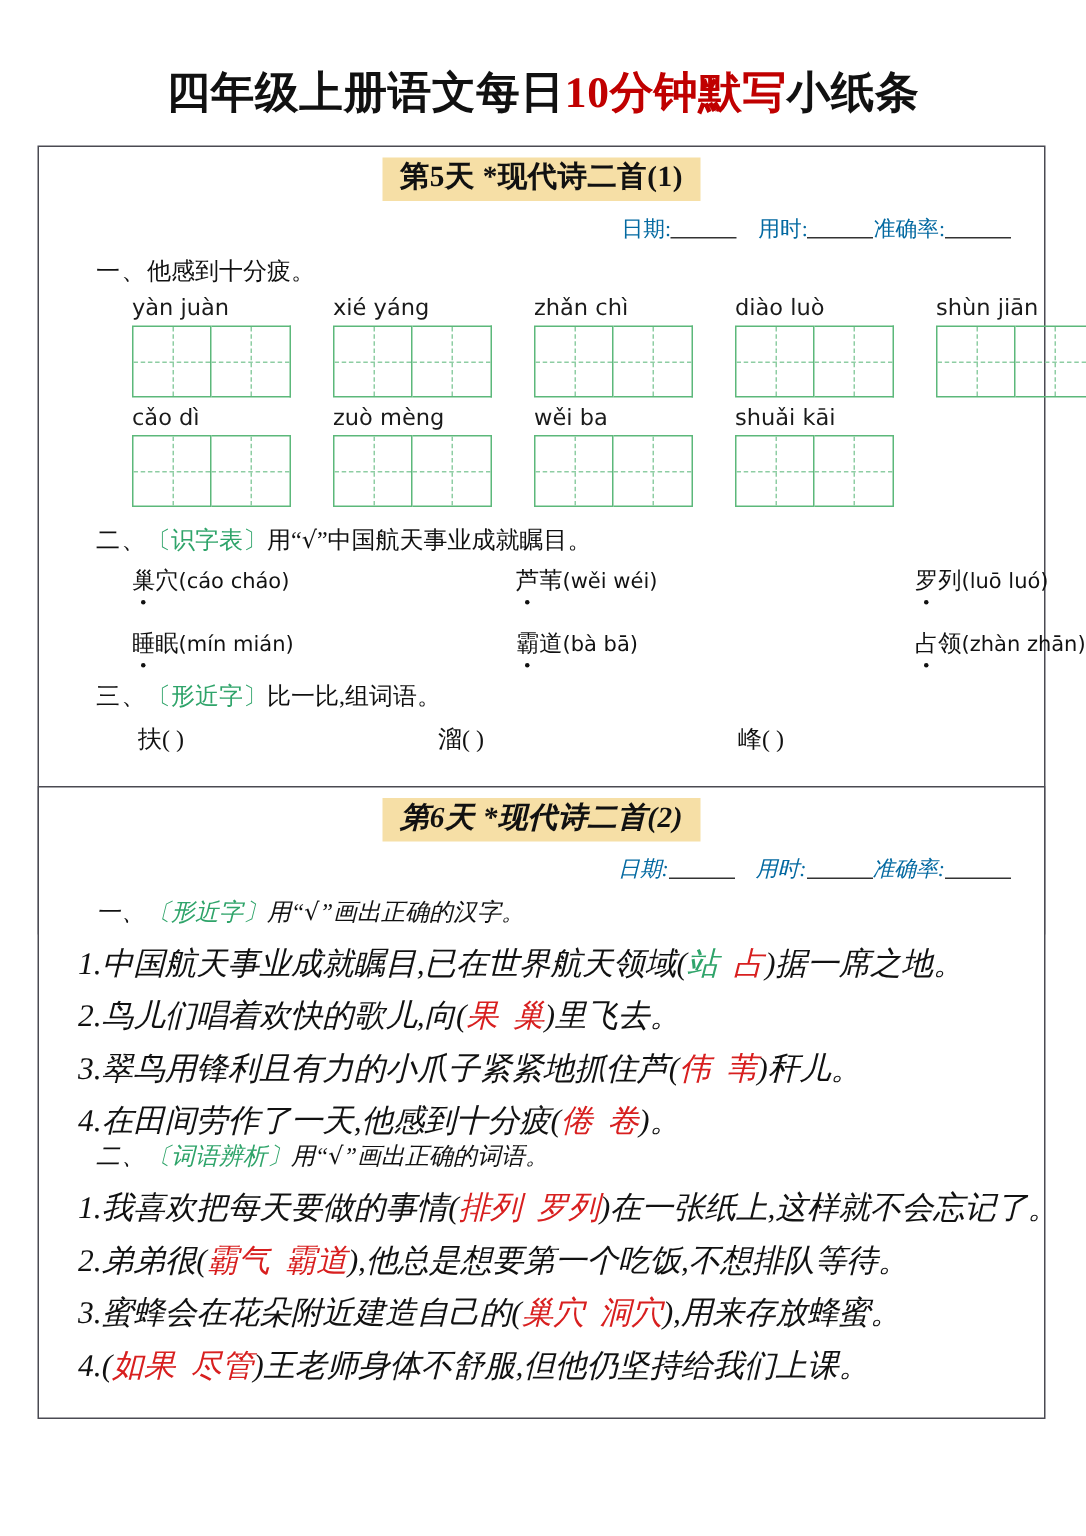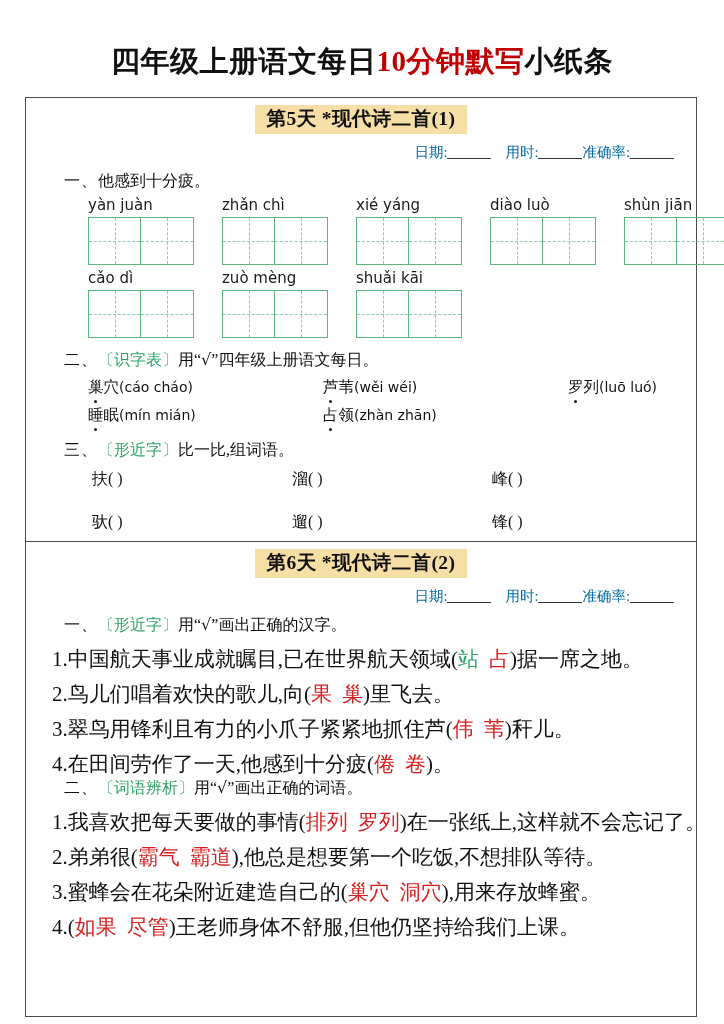--- a/index.html
+++ b/index.html
@@ -37,21 +37,21 @@
   
   .card {
     position: absolute;
     left: 25px;
     width: 672px;
     border: 1.6px solid #4a4a52;
     box-sizing: border-box;
     background: #fff;
   }
   #card-day5 { top: 97px; height: 526px; }
-  #card-day6 { top: 541px; height: 476px; }
+  #card-day6 { top: 524px; height: 422px; font-style: italic; }
 
   .card-title-wrap {
     text-align: center;
     margin-top: 7px;
     line-height: 1;
   }
   .card-title {
     display: inline-block;
     background: #f6dfa6;
     font-size: 19.5px;
@@ -135,20 +135,21 @@
 
   
   .pron-grid {
     display: grid;
     grid-template-columns: 235px 245px auto;
     padding-left: 62px;
     margin-top: 6px;
     row-gap: 7px;
     font-size: 15.5px;
     color: #111;
+    gap: 21px;
   }
   .pron-item { white-space: nowrap; position: relative; }
   .dotted {
     position: relative;
     display: inline-block;
   }
   .dotted::after {
     content: "";
     position: absolute;
     left: 50%;
@@ -210,28 +211,28 @@
   <div id="day5-pinyin-rows">
       <div class="py-row">
         <div class="py-word">
           <div class="py-text">yàn juàn</div>
           <div class="py-boxes">
             <div class="py-cell"></div>
             <div class="py-cell"></div>
           </div>
         </div>
         <div class="py-word">
+          <div class="py-text">xié yáng</div>
+          <div class="py-boxes">
+            <div class="py-cell"></div>
+            <div class="py-cell"></div>
+          </div>
+        </div>
+        <div class="py-word">
           <div class="py-text">zhǎn chì</div>
-          <div class="py-boxes">
-            <div class="py-cell"></div>
-            <div class="py-cell"></div>
-          </div>
-        </div>
-        <div class="py-word">
-          <div class="py-text">xié yáng</div>
           <div class="py-boxes">
             <div class="py-cell"></div>
             <div class="py-cell"></div>
           </div>
         </div>
         <div class="py-word">
           <div class="py-text">diào luò</div>
           <div class="py-boxes">
             <div class="py-cell"></div>
             <div class="py-cell"></div>
@@ -253,39 +254,47 @@
             <div class="py-cell"></div>
           </div>
         </div>
         <div class="py-word">
           <div class="py-text">zuò mèng</div>
           <div class="py-boxes">
             <div class="py-cell"></div>
             <div class="py-cell"></div>
           </div>
         </div>
+        <div class="py-word">
+          <div class="py-text">wěi ba</div>
+          <div class="py-boxes">
+            <div class="py-cell"></div>
+            <div class="py-cell"></div>
+          </div>
+        </div>
         <div class="py-word last">
           <div class="py-text">shuǎi kāi</div>
           <div class="py-boxes">
             <div class="py-cell"></div>
             <div class="py-cell"></div>
           </div>
         </div>
       </div>
     </div>
 
   <div class="sec-head" style="margin-top:12px;">
-    <span class="num">二、</span><span class="tag">〔识字表〕</span><span>用“</span><span class="chk">√</span><span>”四年级上册语文每日。</span>
+    <span class="num">二、</span><span class="tag">〔识字表〕</span><span>用“</span><span class="chk">√</span><span>”中国航天事业成就瞩目。</span>
   </div>
 
   <div class="pron-grid" id="day5-pron-grid">
       <div class="pron-item"><span class="dotted">巢</span><span>穴</span><span class="pron-py">(cáo cháo)</span></div>
       <div class="pron-item"><span class="dotted">芦</span><span>苇</span><span class="pron-py">(wěi wéi)</span></div>
       <div class="pron-item"><span class="dotted">罗</span><span>列</span><span class="pron-py">(luō luó)</span></div>
       <div class="pron-item"><span class="dotted">睡</span><span>眠</span><span class="pron-py">(mín mián)</span></div>
+      <div class="pron-item"><span class="dotted">霸</span><span>道</span><span class="pron-py">(bà bā)</span></div>
       <div class="pron-item"><span class="dotted">占</span><span>领</span><span class="pron-py">(zhàn zhān)</span></div>
     </div>
 
   <div class="sec-head" style="margin-top:14px;">
     <span class="num">三、</span><span class="tag">〔形近字〕</span><span>比一比,组词语。</span>
   </div>
 
   <div class="wb-grid" id="day5-wb-grid">
       <div class="wb-item">扶(        )</div>
       <div class="wb-item">溜(        )</div>

